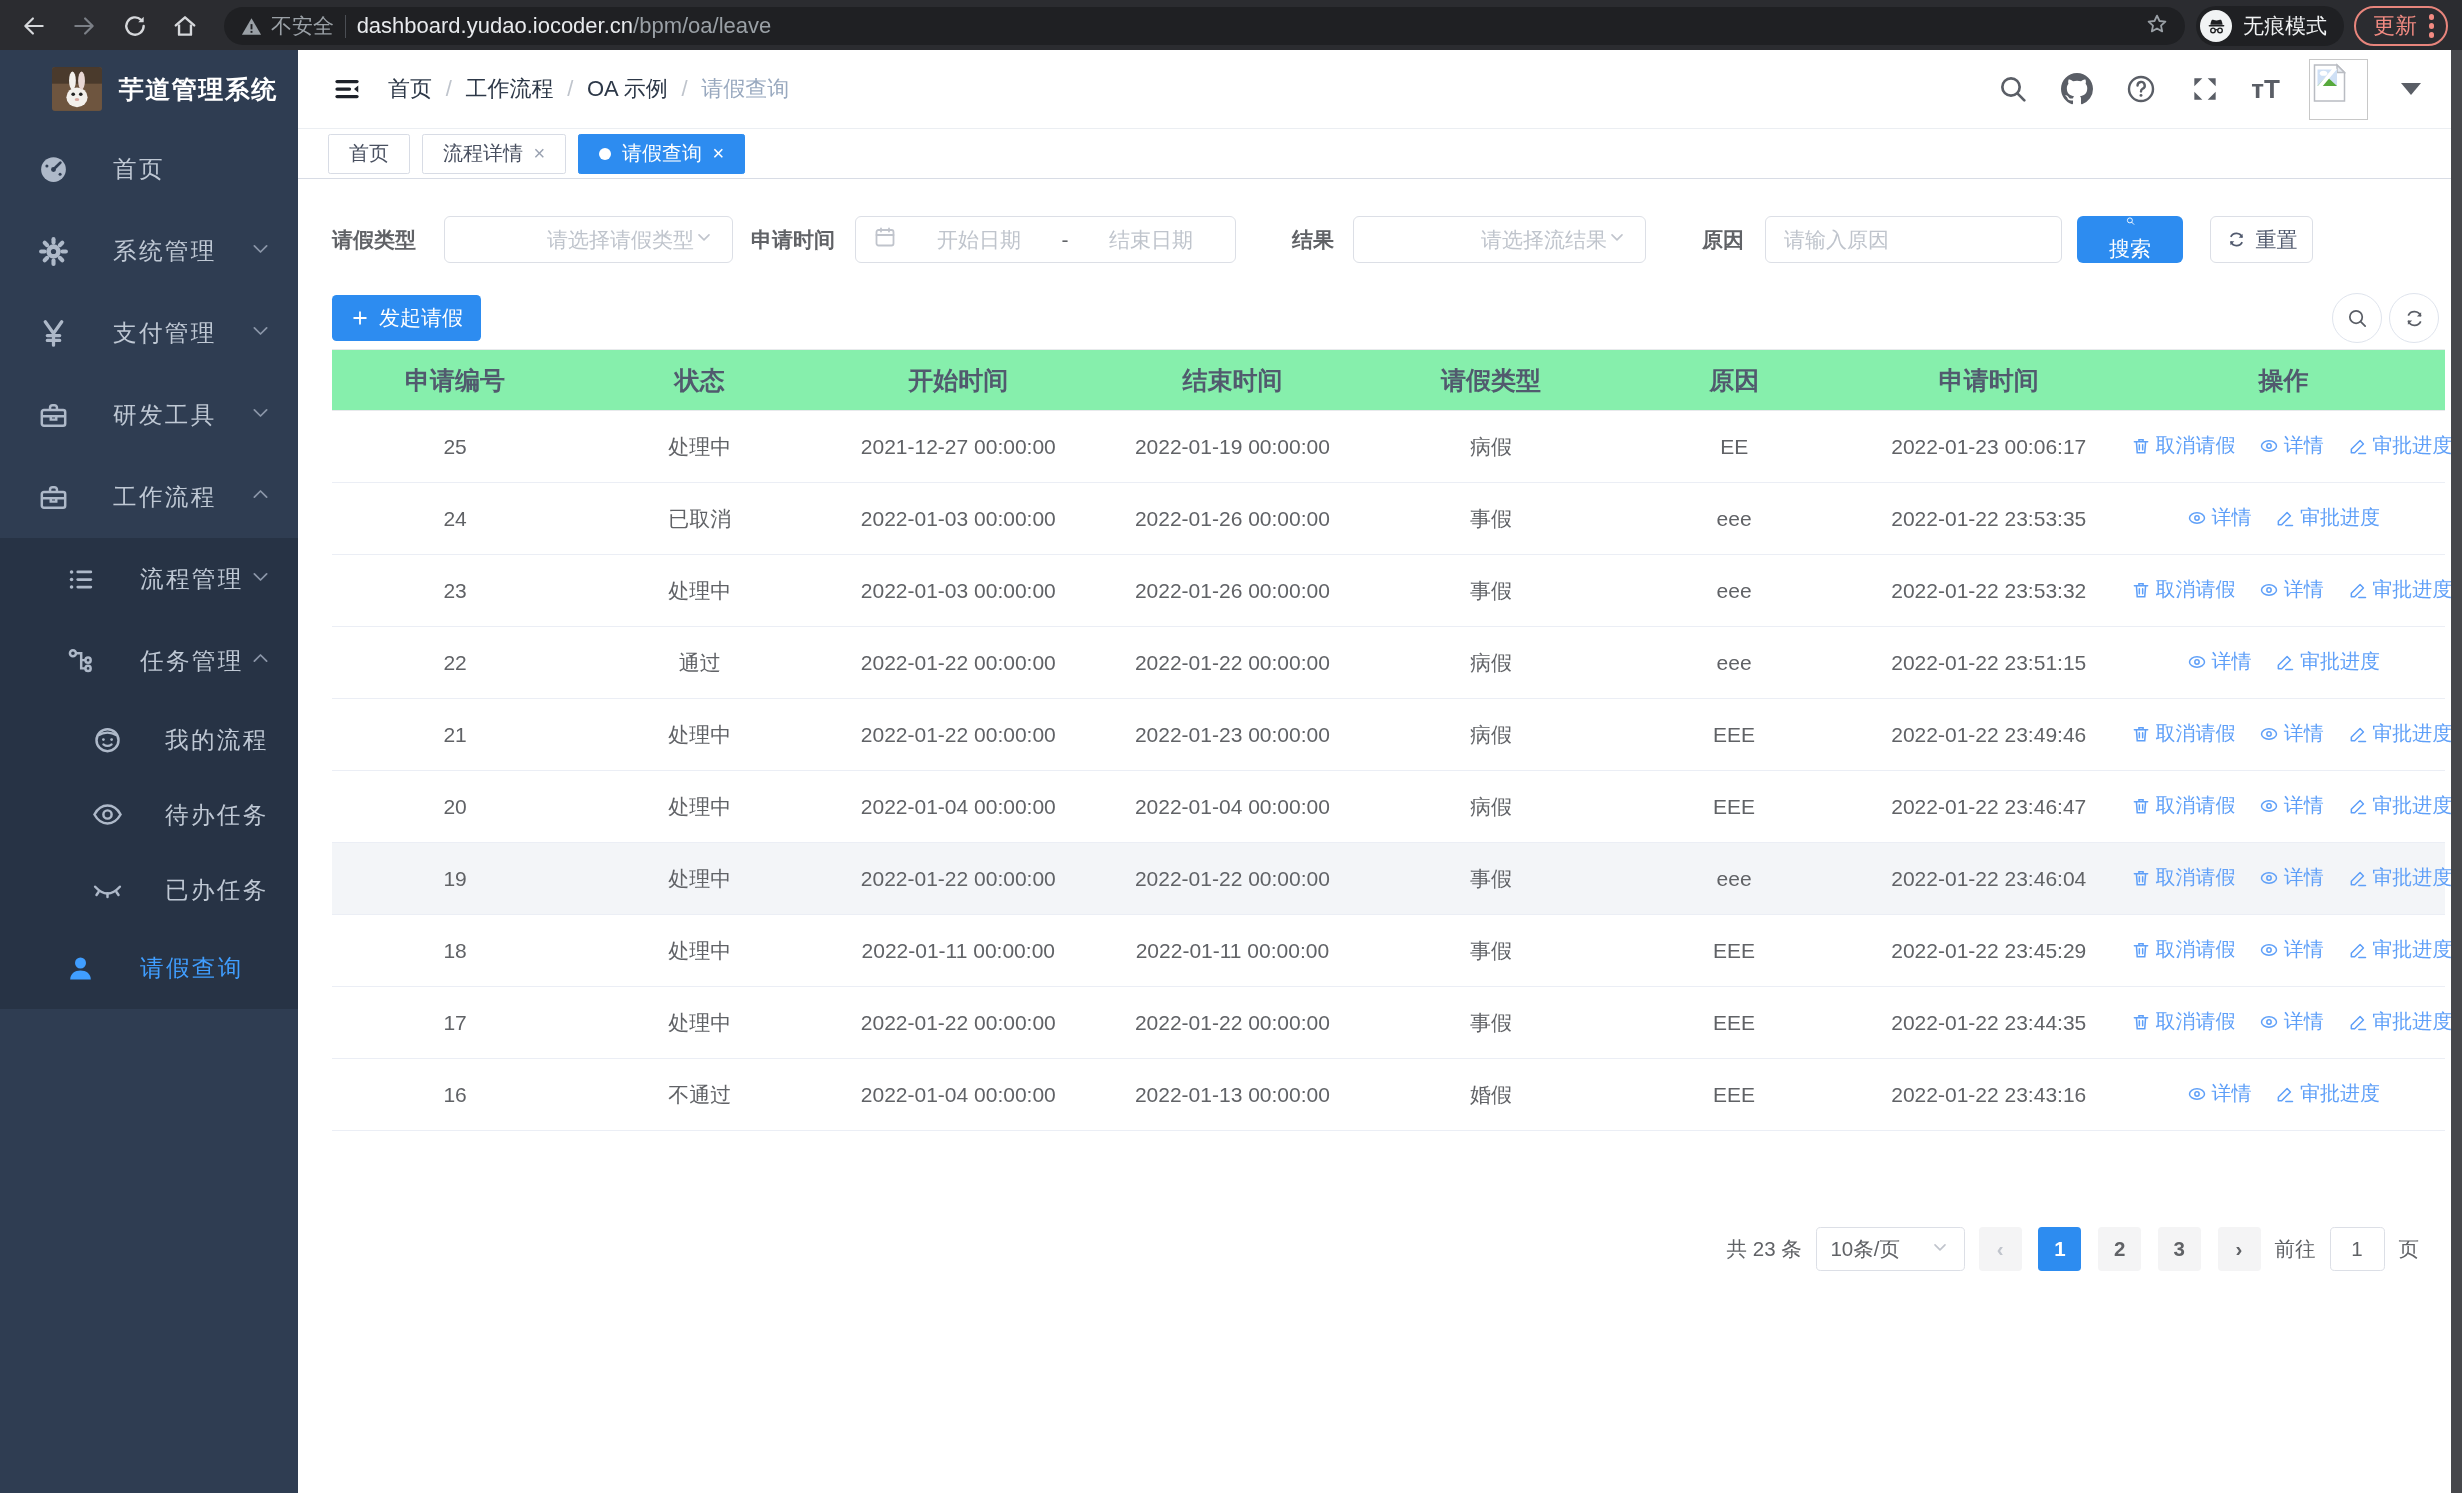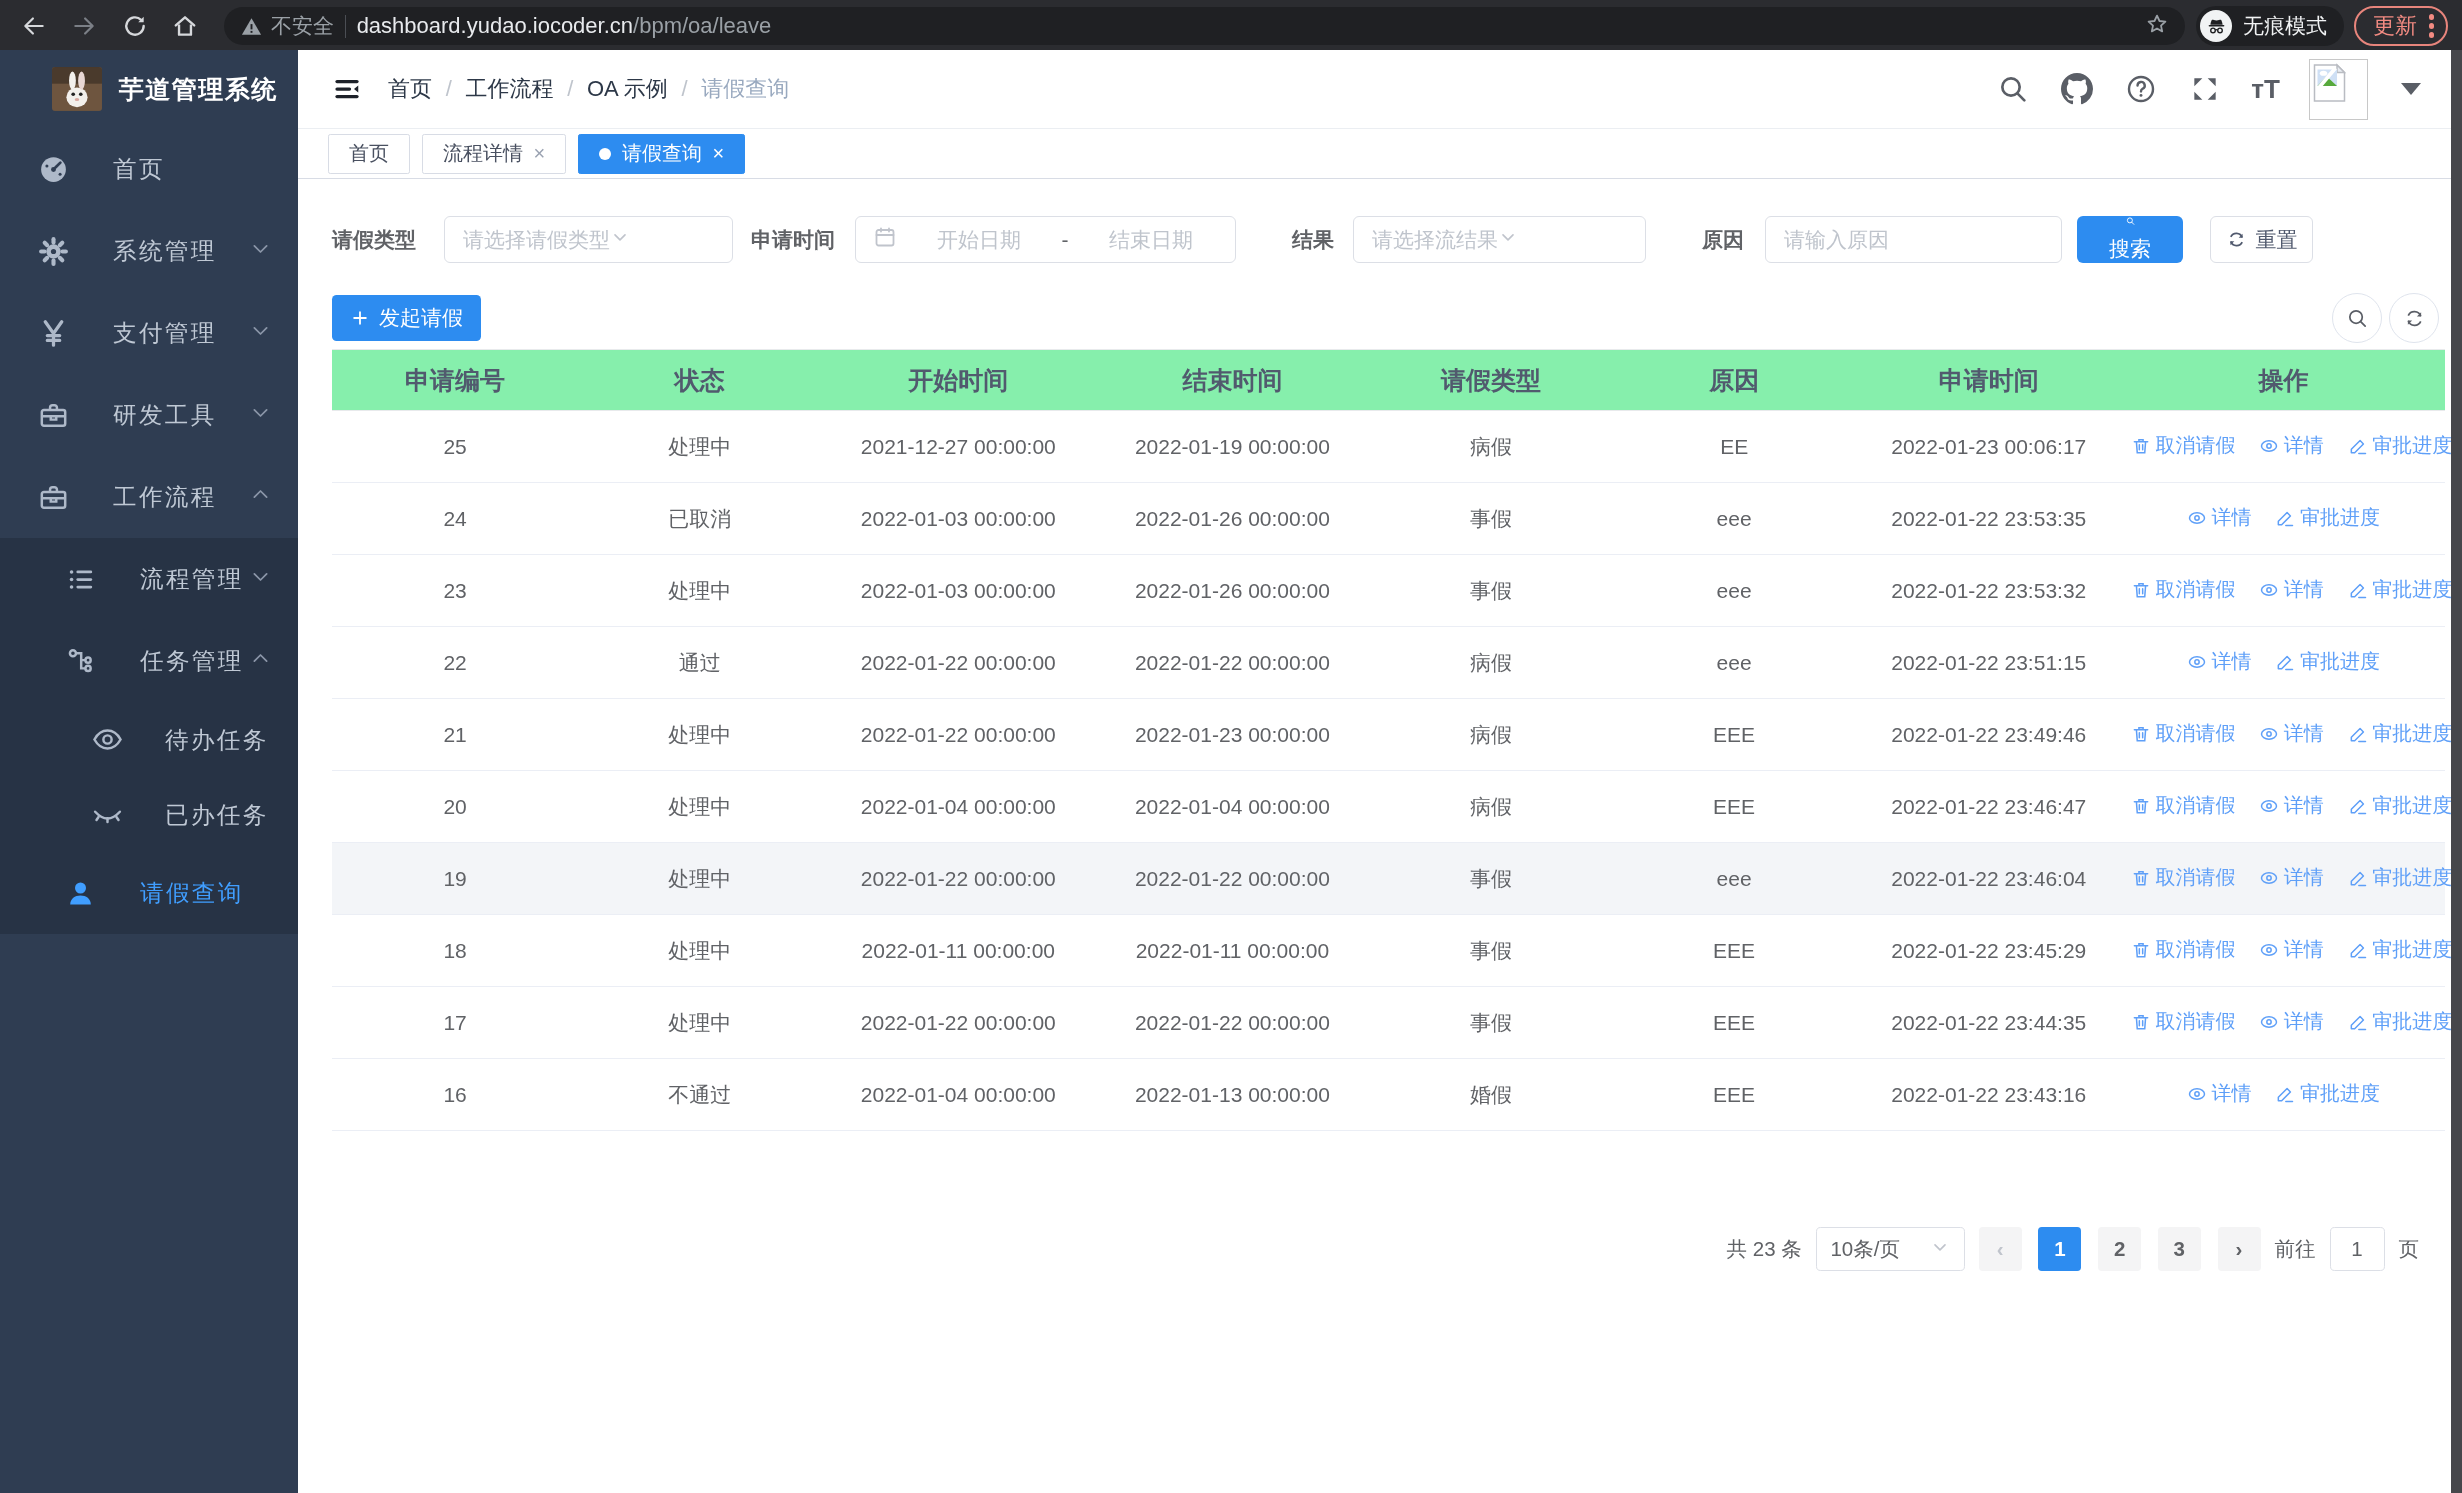--- a/index.html
+++ b/index.html
@@ -72,21 +72,21 @@
   .tab.active { background:#2d8cf0; border-color:#2d8cf0; color:#fff; }
   .tab.active .tab-close { color:#fff; }
   .tab-dot { width:12px; height:12px; border-radius:50%; background:#fff; }
 
   .content { flex:1 1 auto; position:relative; background:#fff; }
 
   
   .filters { position:absolute; top:37px; left:34px; display:flex; align-items:center; white-space:nowrap; }
   .f-label { font-weight:700; color:#606266; }
   .box { height:47px; border:1.5px solid #dcdfe6; border-radius:6px; background:#fff; display:flex; align-items:center; }
-  .sel { justify-content:flex-start; padding:0 18px; }
+  .sel { justify-content:flex-end; padding:0 18px; }
   .ph { color:#bfc4cc; }
   .sel-caret { color:#c0c4cc; }
   .sel-caret svg { width:20px; height:20px; }
   .daterange { width:381px; padding:0 16.7px; gap:15px; }
   .cal-ic { color:#c0c4cc; } .cal-ic svg { width:24px; height:24px; }
   .btn { height:47px; border-radius:6px; display:flex; align-items:center; justify-content:center; gap:9px; font-size:21px; cursor:pointer; }
   .btn-primary { background:#2d8cf0; color:#fff; border:none; }
   .btn-plain { background:#fff; color:#515a6e; border:1.5px solid #dcdfe6; }
   .btn svg { width:21px; height:21px; }
   .reason-input { width:297px; border:1.5px solid #dcdfe6; border-radius:6px; height:47px; padding:0 18px; font-size:21px; color:#606266; font-family:inherit; }
@@ -306,20 +306,32 @@
               <circle cx="17.5" cy="17" r="1.9" fill="none" stroke="currentColor" stroke-width="1.8"></circle>
               <path d="M8.8 6h3.7v11h2.9M12.5 11h2.9" fill="none" stroke="currentColor" stroke-width="1.8"></path>
             </svg>
         </span>
         <span class="mi-label">任务管理</span>
         <span class="mi-arrow"><svg viewBox="0 0 24 24">
               <path d="M5 15l7-7 7 7" fill="none" stroke="currentColor" stroke-width="2" stroke-linecap="round" stroke-linejoin="round"></path>
             </svg></span>
       </div>
 
+      <div class="menu-item lvl3">
+        <span class="mi-icon">
+          <svg viewBox="0 0 24 24">
+              <circle cx="12" cy="12.5" r="8" fill="none" stroke="currentColor" stroke-width="1.8"></circle>
+              <path d="M5 9q7-4 14 0" fill="none" stroke="currentColor" stroke-width="1.8"></path>
+              <circle cx="9" cy="12" r="1" fill="currentColor"></circle>
+              <circle cx="15" cy="12" r="1" fill="currentColor"></circle>
+              <path d="M9 15.5q3 2.4 6 0" fill="none" stroke="currentColor" stroke-width="1.6" stroke-linecap="round"></path>
+            </svg>
+        </span>
+        <span class="mi-label">我的流程</span>
+      </div>
 
       <div class="menu-item lvl3">
         <span class="mi-icon">
           <svg viewBox="0 0 24 24">
               <path d="M2.5 12C5 7.5 8.5 5.5 12 5.5S19 7.5 21.5 12C19 16.5 15.5 18.5 12 18.5S5 16.5 2.5 12z" fill="none" stroke="currentColor" stroke-width="1.8"></path>
               <circle cx="12" cy="12" r="3" fill="none" stroke="currentColor" stroke-width="1.8"></circle>
             </svg>
         </span>
         <span class="mi-label">待办任务</span>
       </div>

